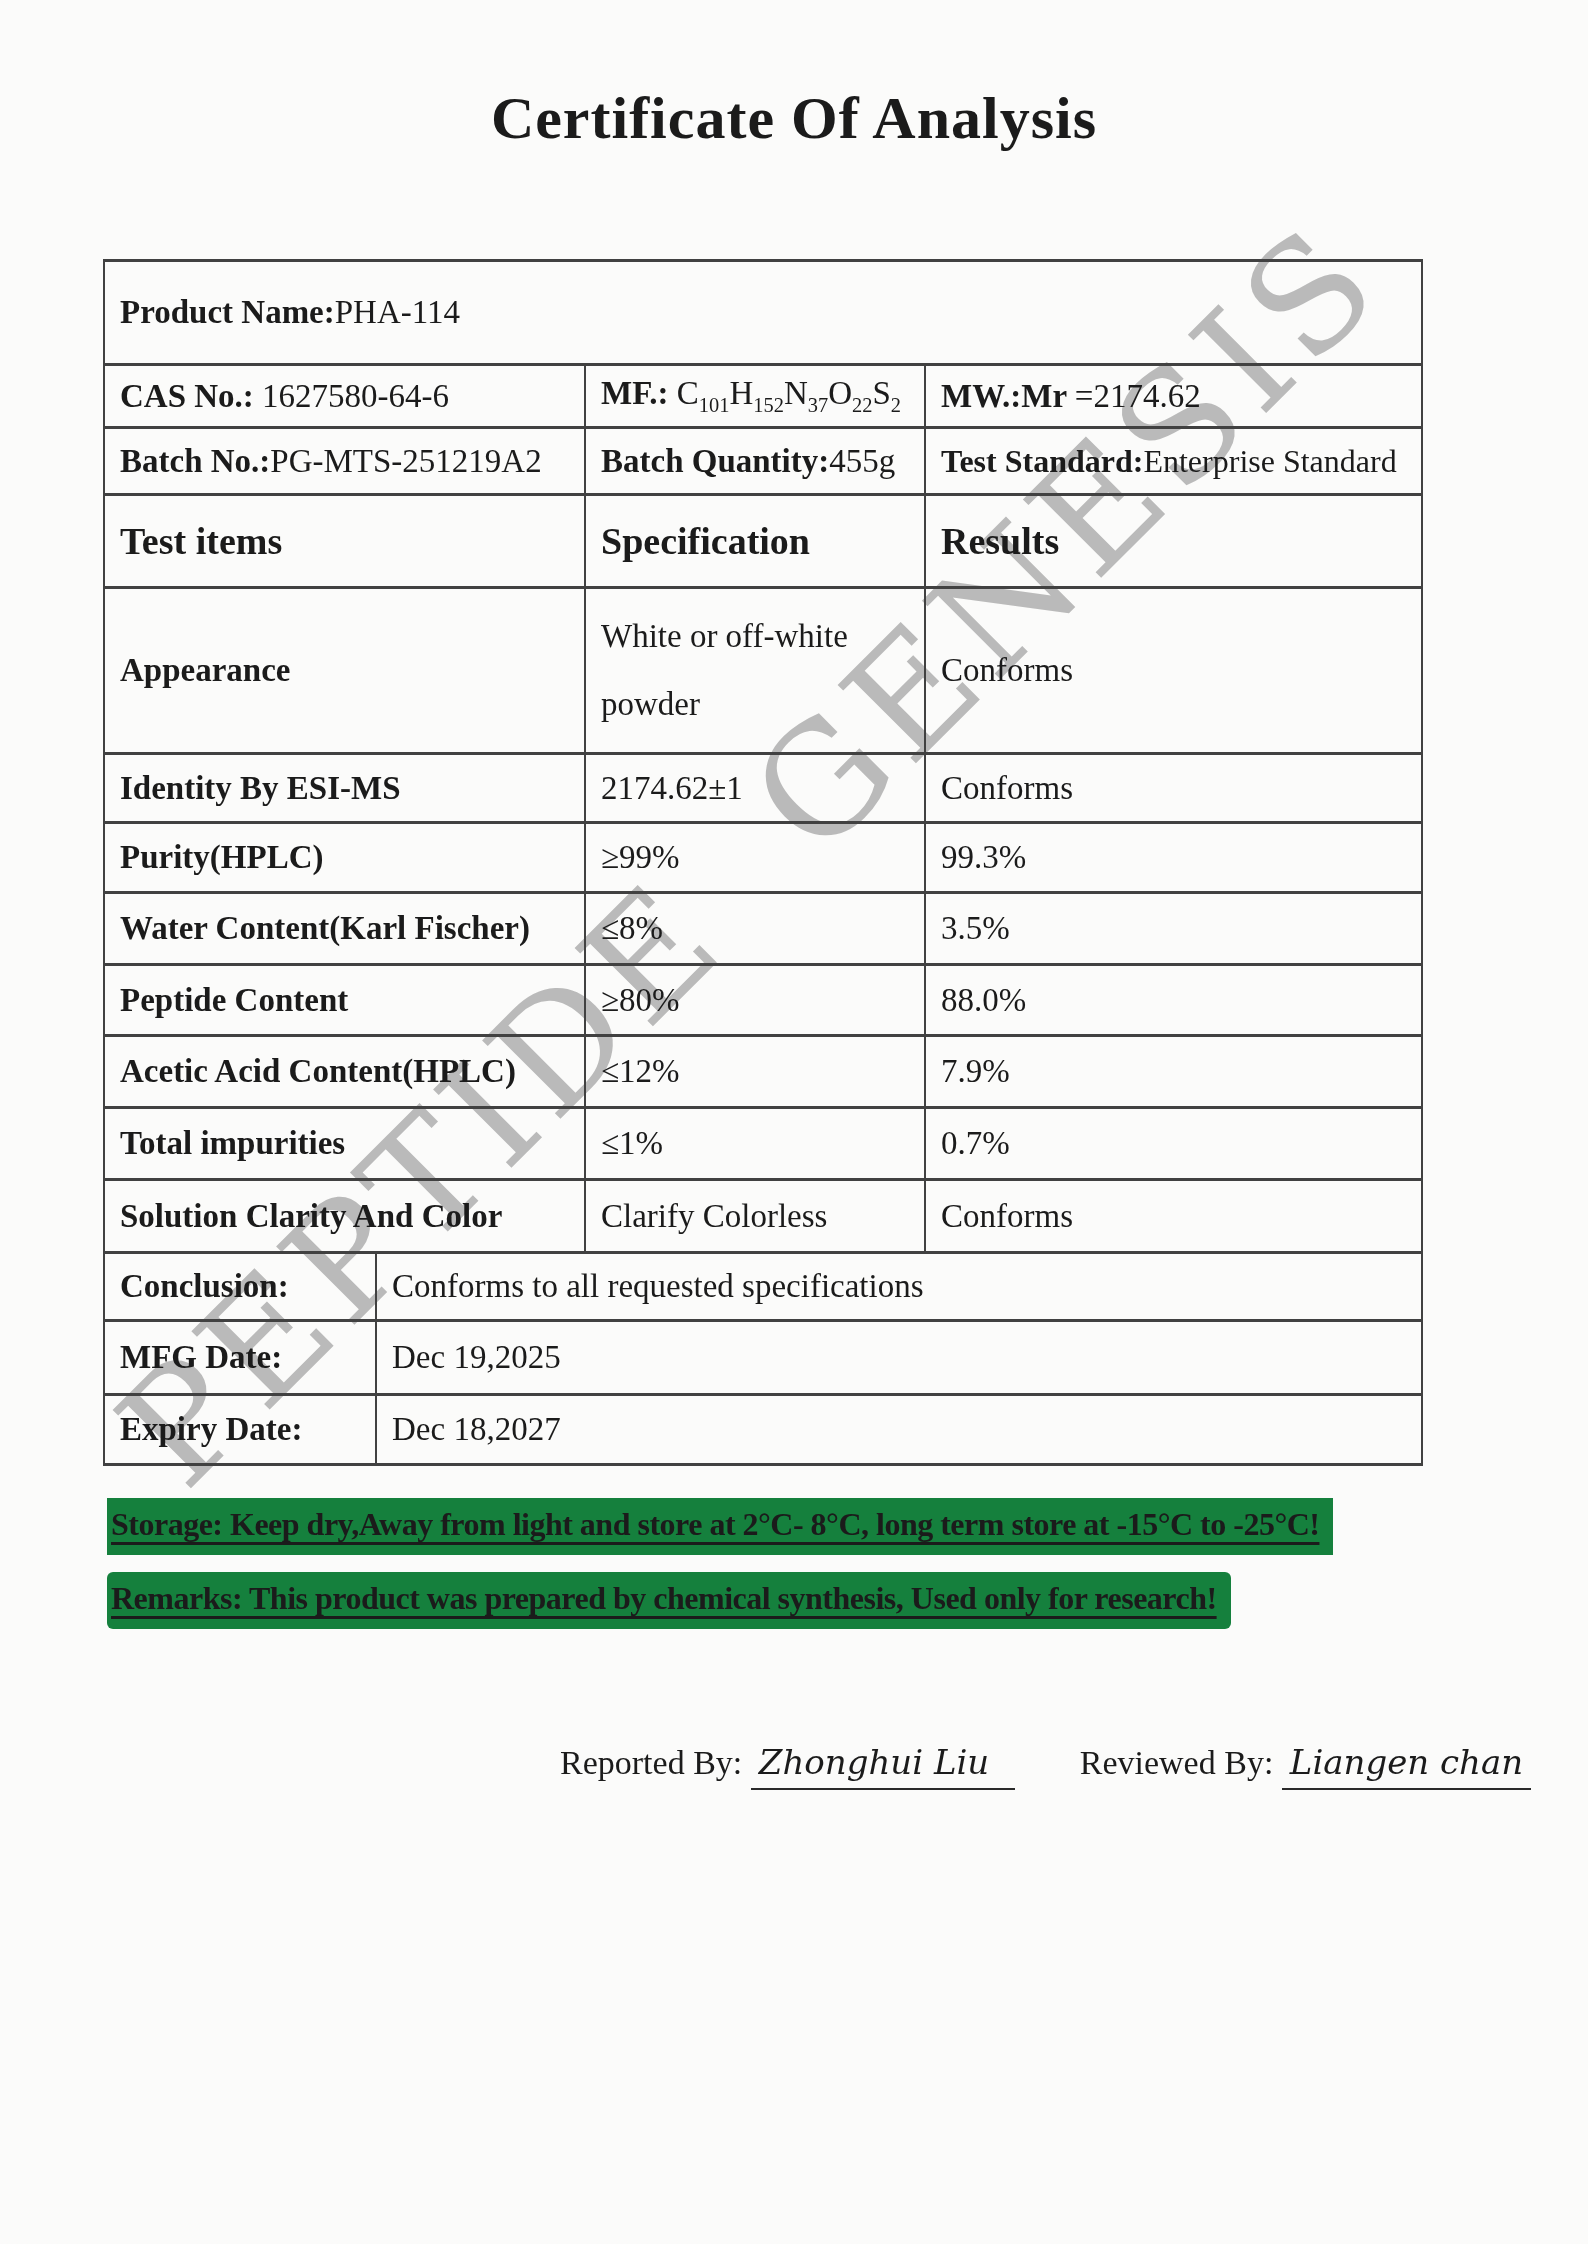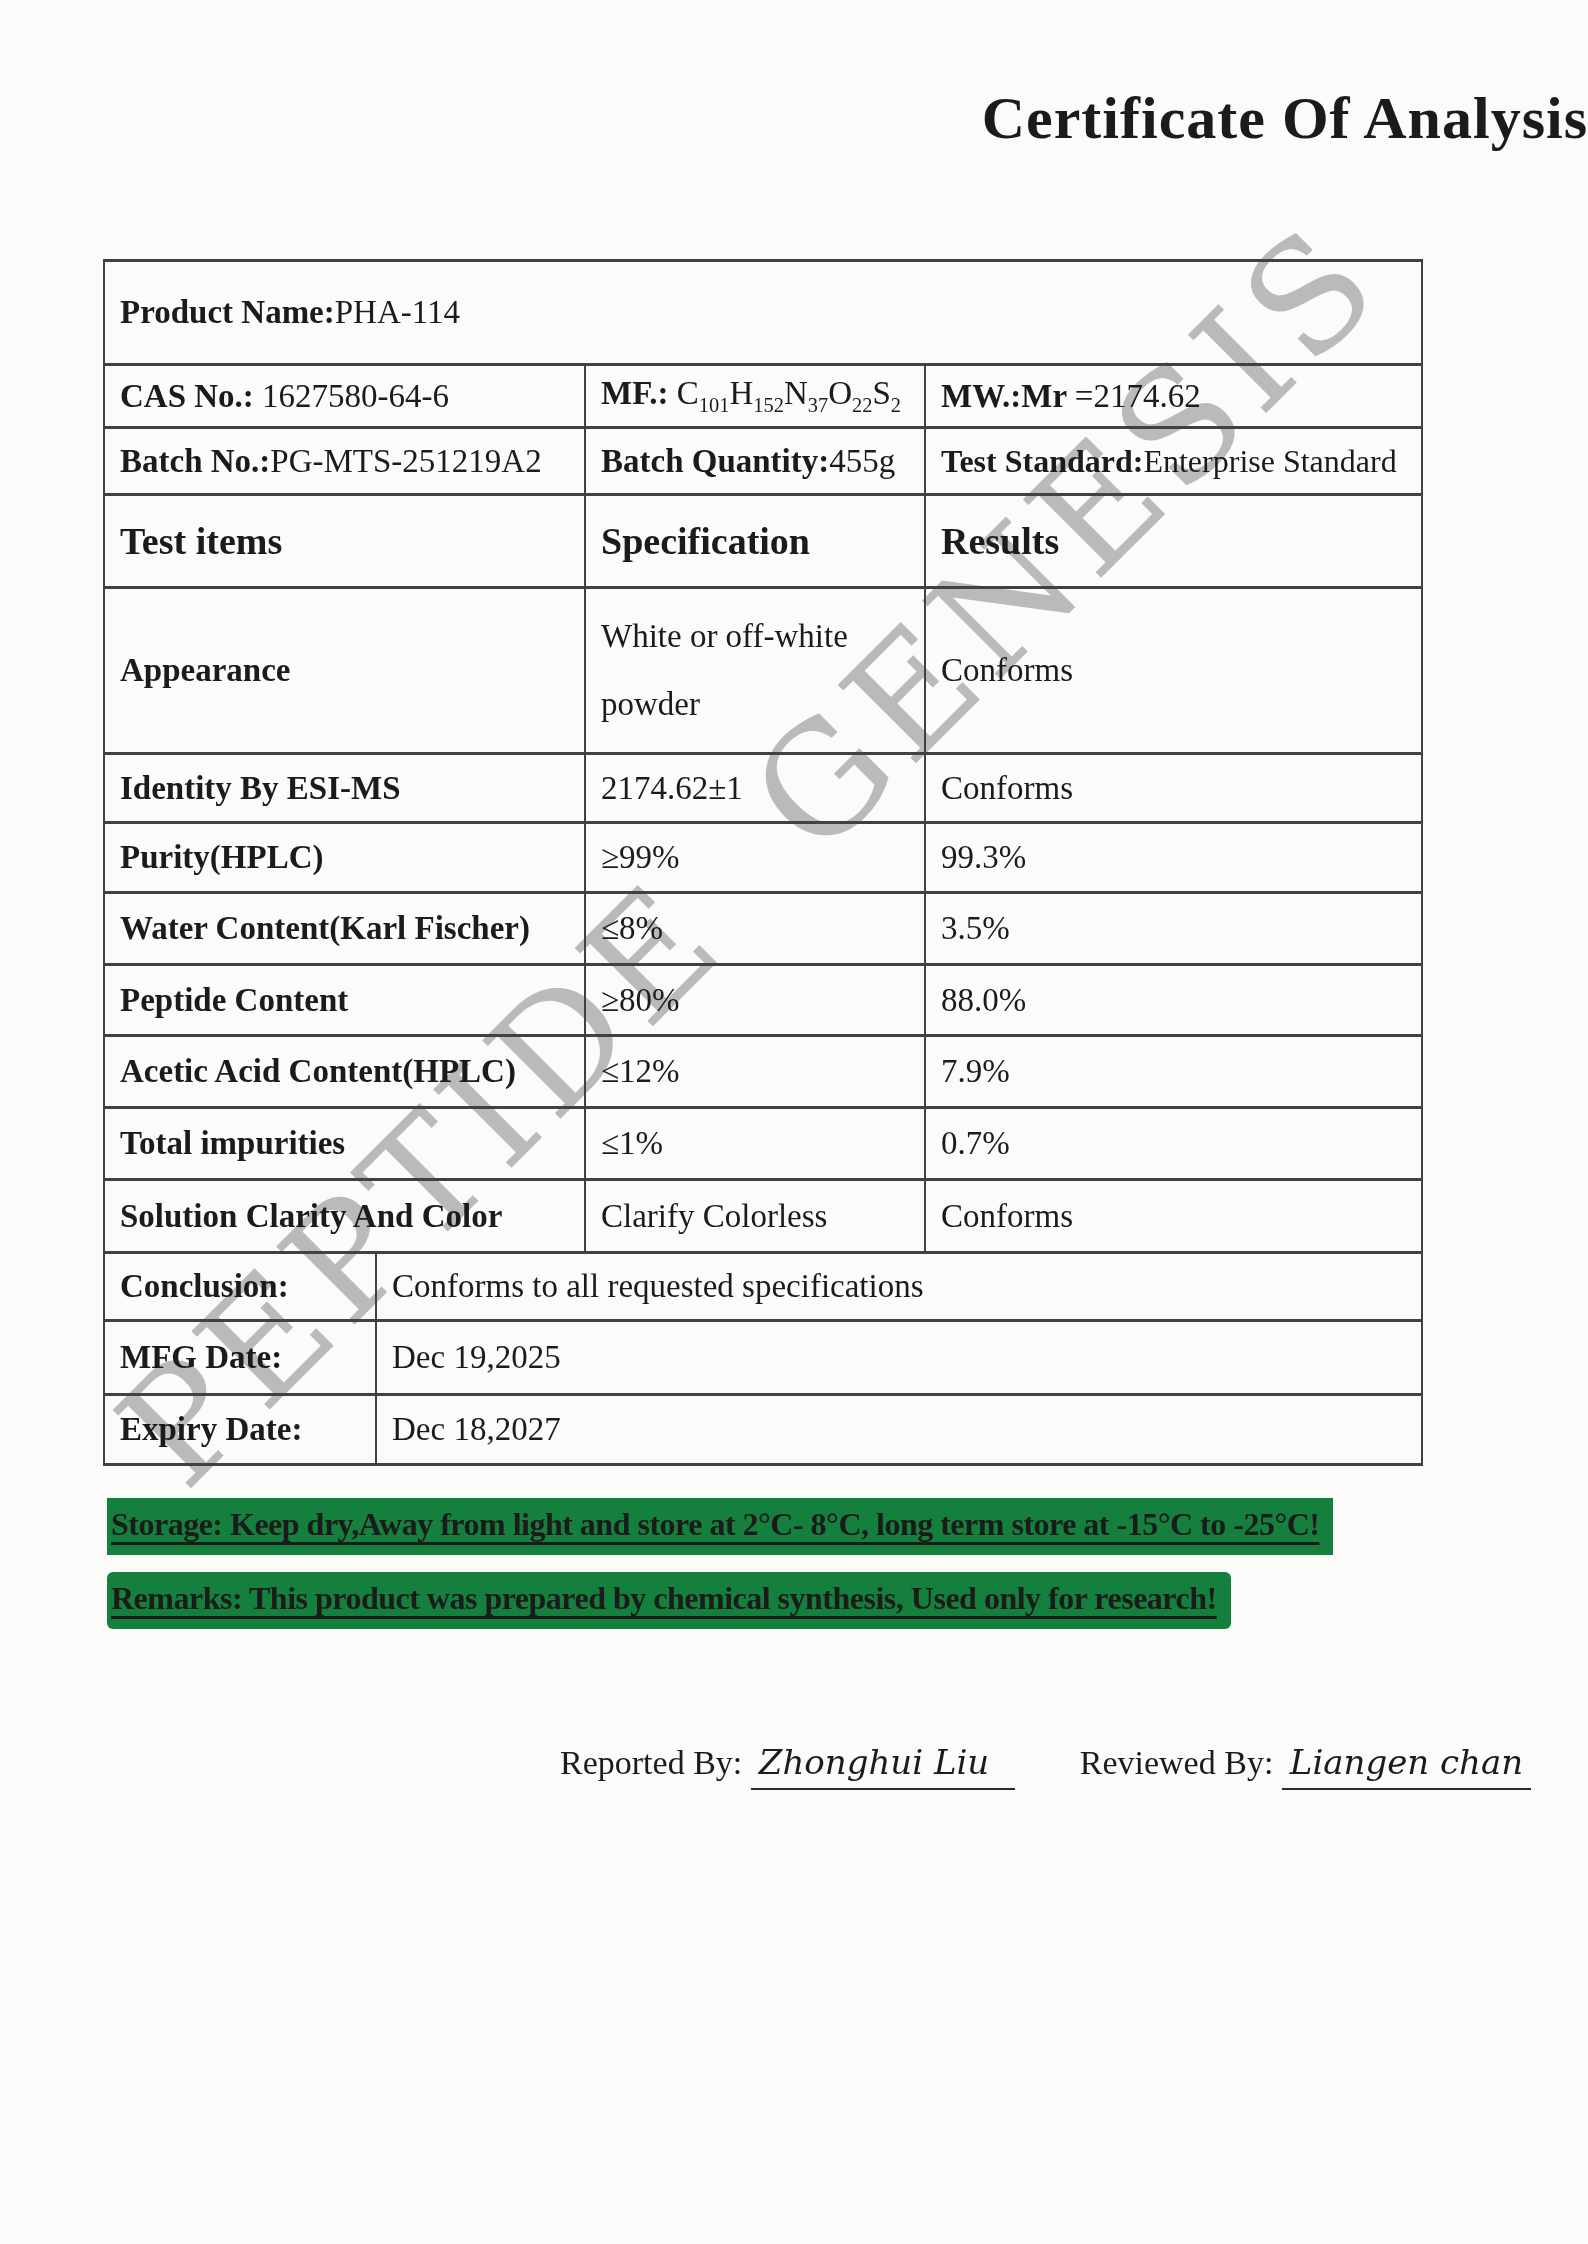--- a/index.html
+++ b/index.html
@@ -3,21 +3,21 @@
 <meta charset="utf-8">
 <style>
   html,body { margin:0; padding:0; background:#ffffff; }
   .page {
     position:relative; width:1588px; height:2244px;
     background:#fbfbfa; overflow:hidden;
     font-family:"Liberation Serif", serif; color:#1b1b1b;
   }
   .title {
     position:absolute; top:84px; left:0; width:100%;
-    text-align:right; font-size:60px; font-weight:bold;
+    text-align:center; font-size:60px; font-weight:bold;
     letter-spacing:1px; z-index:2;
   }
   .watermark {
     position:absolute; top:855px; left:750px;
     transform:translate(-50%,-50%) rotate(-45deg);
     font-family:"DejaVu Serif", serif;
     font-size:152px; letter-spacing:0.06em; word-spacing:0.42em;
     color:rgba(143,143,143,0.60); white-space:nowrap; z-index:1;
   }
   table.coa {

